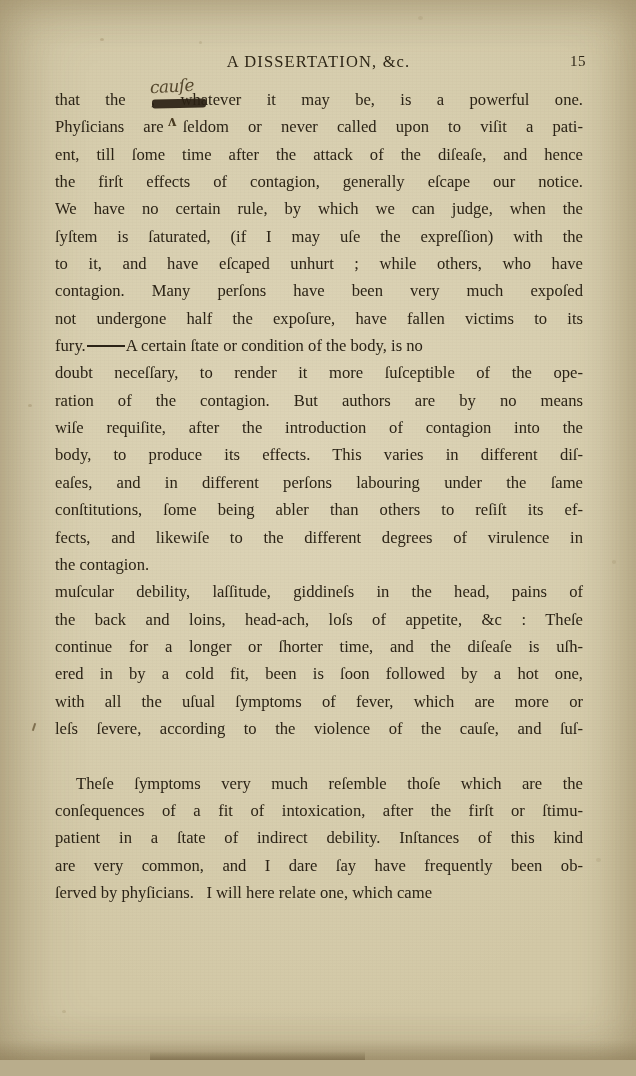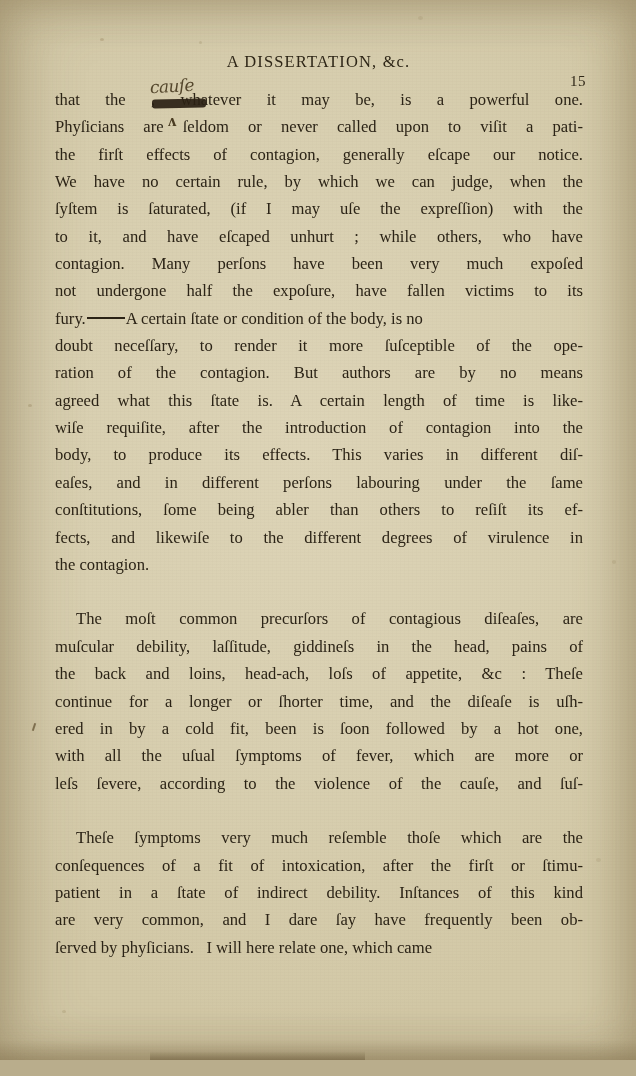--- a/index.html
+++ b/index.html
@@ -82,21 +82,20 @@
     color: #2e2617;
     text-indent: 1.15px;
   }
   .head-folio {
     position: absolute;
     right: 50px;
     top: 1px;
     font-size: 15px;
     letter-spacing: .5px;
     color: #2e2617;
-    margin-top: 20px;
   }
 
   
   .body-block {
     position: absolute;
     left: 55px;
     top: 86px;
     width: 528px;
   }
   .line {
@@ -178,37 +177,36 @@
 <div id="page">
 
   <div class="head">
     <div class="head-title">A DISSERTATION, &amp;c.</div>
     <div class="head-folio">15</div>
   </div>
 
   <div class="body-block" id="body-block">
       <div class="line j">that the            , whatever it may be, is a powerful one.</div>
       <div class="line j">Phyſicians are ſeldom or never called upon to viſit a pati-</div>
+      <div class="line j">ent, till ſome time after the attack of the diſeaſe, and hence</div>
       <div class="line j">the firſt effects of contagion, generally eſcape our notice.</div>
       <div class="line j">We have no certain rule, by which we can judge, when the</div>
       <div class="line j">ſyſtem is ſaturated, (if I may uſe the expreſſion) with the</div>
       <div class="line j">to it, and have eſcaped unhurt ; while others, who have</div>
       <div class="line j">contagion.      Many perſons have been very much expoſed</div>
       <div class="line j">not undergone half the expoſure, have fallen victims to its</div>
       <div class="line"><span>fury.</span><span class="emrule"></span><span>A certain ſtate or condition of the body, is no</span></div>
       <div class="line j">doubt neceſſary, to render it more ſuſceptible of the ope-</div>
       <div class="line j">ration of the contagion.      But authors are by no means</div>
-      <div class="line j">agreed what this ſtate is.   A certain length of time is like-</div>
       <div class="line j">wiſe requiſite, after the introduction of contagion into the</div>
       <div class="line j">body, to produce its effects.      This varies in different diſ-</div>
       <div class="line j">eaſes, and in different perſons labouring under the ſame</div>
       <div class="line j">conſtitutions, ſome being abler than others to reſiſt its ef-</div>
       <div class="line j">fects, and likewiſe to the different degrees of virulence in</div>
       <div class="line">the contagion.</div>
-      <div class="line gap-before indent j">The moſt common precurſors of contagious diſeaſes, are</div>
       <div class="line j">muſcular debility, laſſitude, giddineſs in the head, pains of</div>
       <div class="line j">the back and loins, head-ach, loſs of appetite, &amp;c :  Theſe</div>
       <div class="line j">continue for a longer or ſhorter time, and the diſeaſe is uſh-</div>
       <div class="line j">ered in by a cold fit, been is ſoon followed by a hot one,</div>
       <div class="line j">with all the uſual ſymptoms of fever, which are more or</div>
       <div class="line j">leſs ſevere, according to the violence of the cauſe, and ſuſ-</div>
       <div class="line gap-before indent j">Theſe ſymptoms very much reſemble thoſe which are the</div>
       <div class="line j">conſequences of a fit of intoxication, after the firſt or ſtimu-</div>
       <div class="line j">patient in a ſtate of indirect debility.   Inſtances of this kind</div>
       <div class="line j">are very common, and I dare ſay have frequently been ob-</div>

